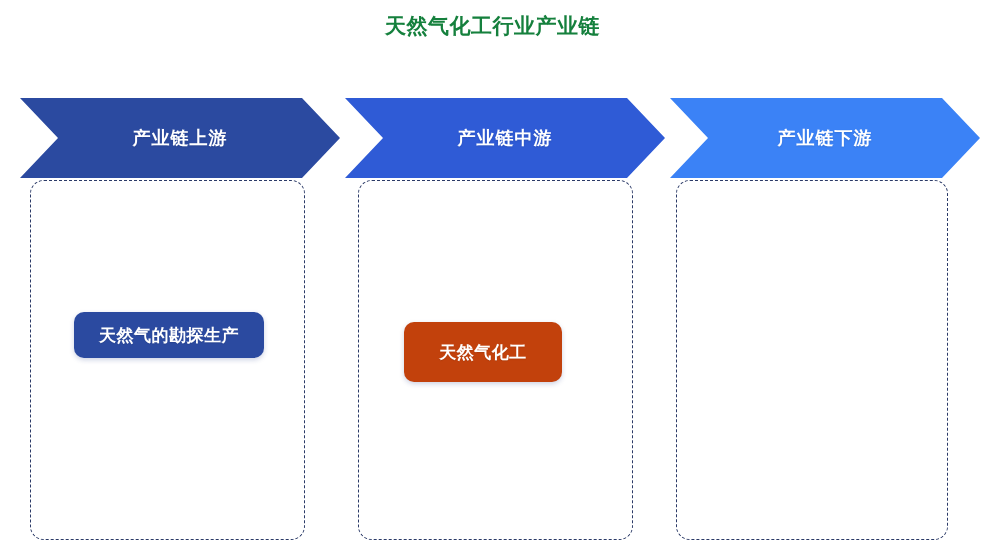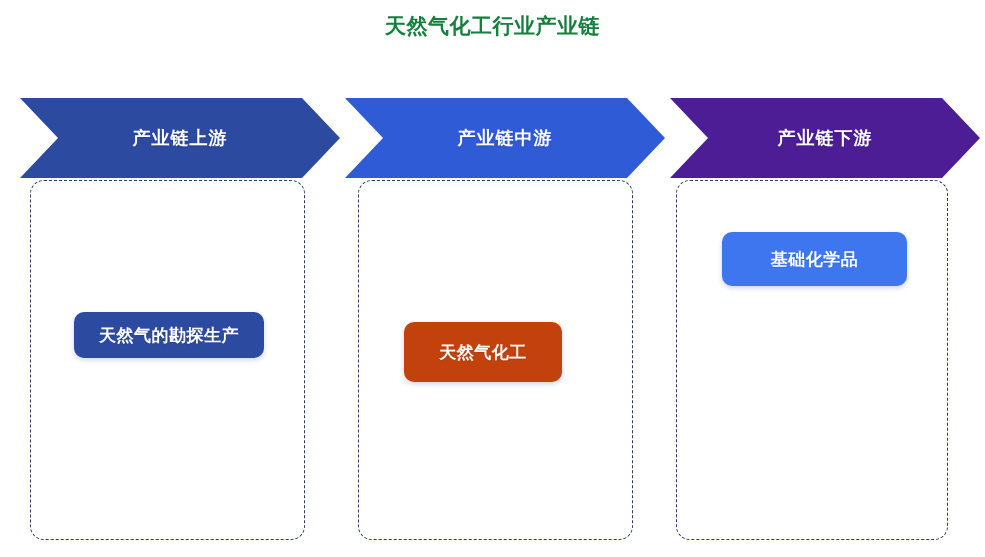--- a/index.html
+++ b/index.html
@@ -51,21 +51,21 @@
   }
   .banner-label {
     color: #ffffff;
     font-size: 18px;
     font-weight: bold;
     letter-spacing: 1px;
     text-shadow: 0 1px 2px rgba(0,0,0,0.12);
   }
   #banner-0 { left: 20px;  width: 320px; background: #2B4AA0; }
   #banner-1 { left: 345px; width: 320px; background: #2F5BD6; }
-  #banner-2 { left: 670px; width: 310px; background: #4c1d95; }
+  #banner-2 { left: 670px; width: 310px; background: #3b82f6; }
 
   
   .column {
     position: absolute;
     top: 180px;
     height: 360px;
     border: 1.3px dashed #2b3a67;
     border-radius: 14px;
     background: #ffffff;
     box-sizing: border-box;
@@ -136,16 +136,15 @@
   <div class="column" id="column-0"></div>
 
   <div class="column" id="column-1"></div>
 
   <div class="column" id="column-2"></div>
 
   <div class="pill" id="pill-up-0">天然气的勘探生产</div>
 
   <div class="pill" id="pill-mid-0">天然气化工</div>
 
-  <div class="pill" id="pill-down-0">基础化学品</div>
 
 
 </div>
 
 </body></html>

